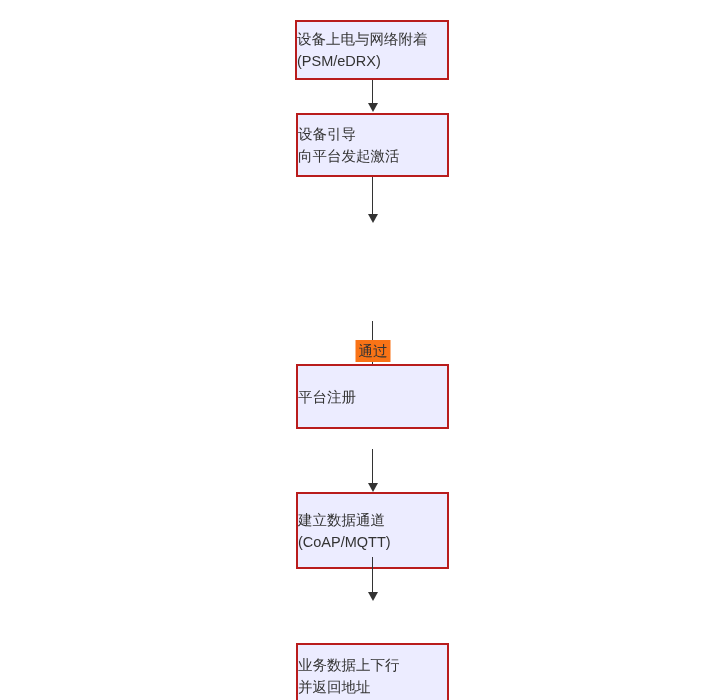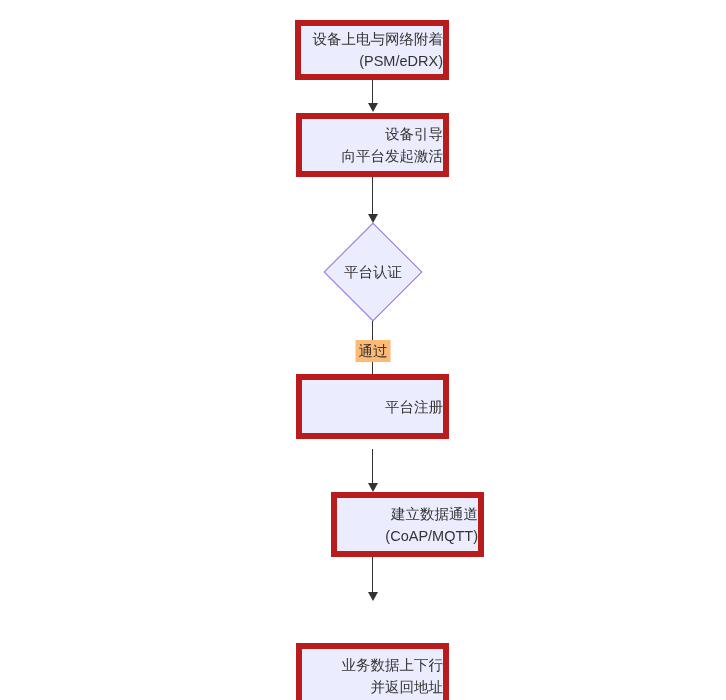--- a/index.html
+++ b/index.html
@@ -12,29 +12,29 @@
     position: relative;
     width: 726px;
     height: 700px;
     background: #ffffff;
     overflow: hidden;
   }
   .node-rect {
     position: absolute;
     box-sizing: border-box;
     background: #ECECFF;
-    border: 6px solid #b91c1c;
+    border: 2px solid #b91c1c;
     color: #333333;
     font-size: 14.5px;
     line-height: 22px;
     text-align: center;
     display: flex;
     flex-direction: column;
     justify-content: center;
-    align-items: flex-end;
+    align-items: flex-start;
   }
   .node-line {
     display: block;
     white-space: nowrap;
   }
   .diamond-wrap {
     position: absolute;
     left: 323px;
     top: 223px;
     width: 100px;
@@ -71,21 +71,21 @@
   .arrowhead {
     position: absolute;
     width: 0;
     height: 0;
     border-left: 5px solid transparent;
     border-right: 5px solid transparent;
     border-top: 9px solid #333333;
   }
   .edge-label {
     position: absolute;
-    background: #fdba74;
+    background: #f97316;
     color: #333333;
     font-size: 14.5px;
     line-height: 20px;
     padding: 1px 3px;
     transform: translateX(-50%);
     white-space: nowrap;
   }
 </style>
 </head>
 <body>
@@ -101,37 +101,33 @@
   <div class="arrowhead" style="left:368px; top:103px;"></div>
 
   <div class="node-rect" style="left:296px; top:113px; width:153px; height:64px;">
     <span class="node-line">设备引导</span>
     <span class="node-line">向平台发起激活</span>
   </div>
 
   <div class="edge-line" style="left:372px; top:177px; height:37px;"></div>
   <div class="arrowhead" style="left:368px; top:214px;"></div>
 
-  <div class="diamond-wrap">
-    <div class="diamond-shape"></div>
-    <div class="diamond-label">平台认证</div>
-  </div>
 
   <div class="edge-line" style="left:372px; top:321px; height:53px;"></div>
   <div class="edge-label" style="left:373px; top:340px;">通过</div>
   <div class="arrowhead" style="left:368px; top:374px;"></div>
 
-  <div class="node-rect" style="left:296px; top:374px; width:153px; height:65px;">
+  <div class="node-rect" style="left:296px; top:364px; width:153px; height:65px;">
     <span class="node-line">平台注册</span>
   </div>
 
   <div class="edge-line" style="left:372px; top:449px; height:34px;"></div>
   <div class="arrowhead" style="left:368px; top:483px;"></div>
 
-  <div class="node-rect" style="left:296px; top:492px; width:153px; height:65px;margin-left:35px;">
+  <div class="node-rect" style="left:296px; top:492px; width:153px; height:77px;">
     <span class="node-line">建立数据通道</span>
     <span class="node-line">(CoAP/MQTT)</span>
   </div>
 
   <div class="edge-line" style="left:372px; top:557px; height:35px;"></div>
   <div class="arrowhead" style="left:368px; top:592px;"></div>
 
   <div class="node-rect" style="left:296px; top:602px; width:153px; height:65px;margin-top:41px;">
     <span class="node-line">业务数据上下行</span>
     <span class="node-line">并返回地址</span>

